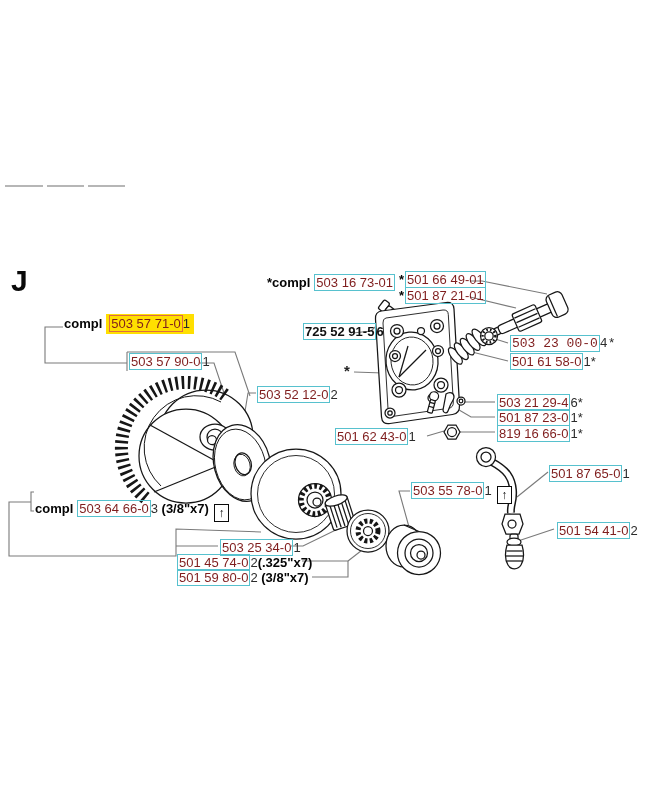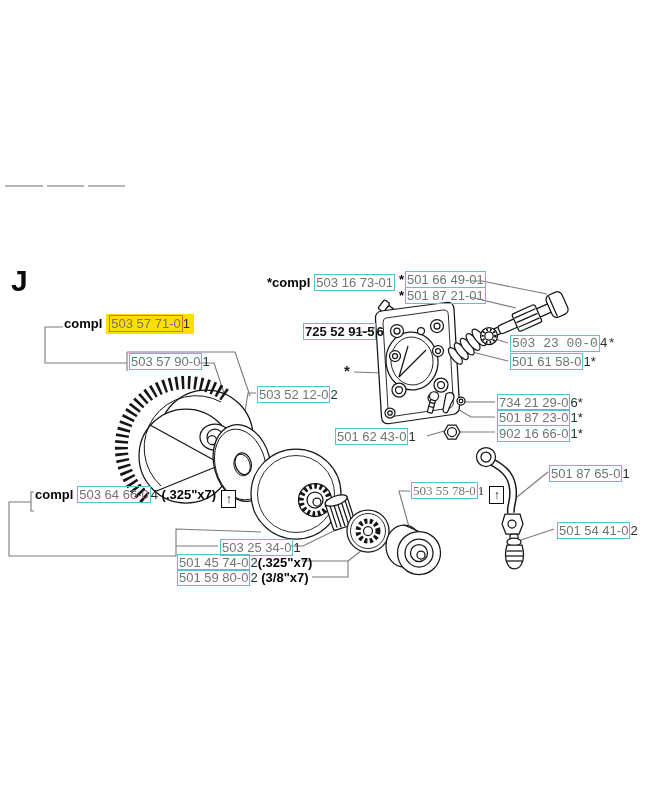--- a/index.html
+++ b/index.html
@@ -19,21 +19,21 @@
     font-size:15px; font-weight:bold; color:#222;
   }
   #label-layer { position:absolute; inset:0; }
   .label {
     position:absolute; white-space:nowrap;
     font-size:13px; line-height:15px; color:#2b2b2b;
   }
   .label .prefix { font-weight:bold; color:#050505; margin-right:4px; }
   .label .prefix.tight { margin-right:1px; }
   .label .boxed {
-    border:1.5px solid #57c1ce; padding:0 1px; color:#737373;
+    border:1.5px solid #57c1ce; padding:0 1px; color:#7f1d1d;
   }
   .label .rest { color:#2b2b2b; }
   .label .suffix { font-weight:bold; color:#050505; }
   .label.bold-num .boxed, .label.bold-num .rest { font-weight:bold; color:#111; }
   .label.hl .numwrap { background:#ffdf00; padding:2px 4px 3px 3px; }
   .label.hl .boxed { border:1px solid #dd6a44;margin-top:28px; }
   .arrow-box {
     display:inline-block; width:13px; height:16px; margin-left:5px;
     border:1.7px solid #0a0a0a; background:#fff; text-align:center;
     vertical-align:-4px;
@@ -245,25 +245,25 @@
   <div id="label-layer">
       <div class="label hl" style="left: 64px; top: 316px;"><span class="prefix">compl</span><span class="numwrap"><span class="boxed">503 57 71-0</span><span class="rest">1</span></span></div>
       <div class="label" style="left: 129px; top: 354px;"><span class="numwrap"><span class="boxed">503 57 90-0</span><span class="rest">1</span></span></div>
       <div class="label" style="left: 267px; top: 275px;"><span class="prefix">*compl</span><span class="numwrap"><span class="boxed">503 16 73-01</span></span></div>
       <div class="label bold-num" style="left: 275px; top: 324px; padding-left: 28px;"><span class="numwrap"><span class="boxed">725 52 91-5</span><span class="rest">6</span></span></div>
       <div class="label" style="left: 399px; top: 272px;"><span class="prefix tight">*</span><span class="numwrap"><span class="boxed">501 66 49-01</span></span></div>
       <div class="label" style="left: 399px; top: 288px;"><span class="prefix tight">*</span><span class="numwrap"><span class="boxed">501 87 21-01</span></span></div>
       <div class="label" style="left: 510px; top: 336px; font-family: Liberation Mono, monospace;"><span class="numwrap"><span class="boxed">503 23 00-0</span><span class="rest">4*</span></span></div>
       <div class="label" style="left: 510px; top: 354px;"><span class="numwrap"><span class="boxed">501 61 58-0</span><span class="rest">1*</span></span></div>
       <div class="label" style="left: 257px; top: 387px;"><span class="numwrap"><span class="boxed">503 52 12-0</span><span class="rest">2</span></span></div>
-      <div class="label" style="left: 497px; top: 395px;"><span class="numwrap"><span class="boxed">734 21 29-0</span><span class="rest">6*</span></span></div>
+      <div class="label" style="left: 497px; top: 395px;"><span class="numwrap"><span class="boxed">503 21 29-4</span><span class="rest">6*</span></span></div>
       <div class="label" style="left: 497px; top: 410px;"><span class="numwrap"><span class="boxed">501 87 23-0</span><span class="rest">1*</span></span></div>
-      <div class="label" style="left: 497px; top: 426px;"><span class="numwrap"><span class="boxed">902 16 66-0</span><span class="rest">1*</span></span></div>
+      <div class="label" style="left: 497px; top: 426px;"><span class="numwrap"><span class="boxed">819 16 66-0</span><span class="rest">1*</span></span></div>
       <div class="label" style="left: 335px; top: 429px;"><span class="numwrap"><span class="boxed">501 62 43-0</span><span class="rest">1</span></span></div>
-      <div class="label" style="left: 35px; top: 487px;"><span class="prefix">compl</span><span class="numwrap"><span class="boxed">503 64 66-0</span><span class="rest">4</span></span><span class="suffix"> (.325"x7)</span><span class="arrow-box"><span class="arrow-glyph">↑</span></span></div>
-      <div class="label" style="left: 411px; top: 483px; font-family: Liberation Serif, serif;"><span class="numwrap"><span class="boxed">503 55 78-0</span><span class="rest">1</span></span><span class="arrow-box"><span class="arrow-glyph">↑</span></span></div>
+      <div class="label" style="left: 35px; top: 501px;"><span class="prefix">compl</span><span class="numwrap"><span class="boxed">503 64 66-0</span><span class="rest">3</span></span><span class="suffix"> (3/8"x7)</span><span class="arrow-box"><span class="arrow-glyph">↑</span></span></div>
+      <div class="label" style="left: 411px; top: 483px;"><span class="numwrap"><span class="boxed">503 55 78-0</span><span class="rest">1</span></span><span class="arrow-box"><span class="arrow-glyph">↑</span></span></div>
       <div class="label" style="left: 549px; top: 466px;"><span class="numwrap"><span class="boxed">501 87 65-0</span><span class="rest">1</span></span></div>
       <div class="label" style="left: 557px; top: 523px;"><span class="numwrap"><span class="boxed">501 54 41-0</span><span class="rest">2</span></span></div>
       <div class="label" style="left: 220px; top: 540px;"><span class="numwrap"><span class="boxed">503 25 34-0</span><span class="rest">1</span></span></div>
       <div class="label" style="left: 177px; top: 555px;"><span class="numwrap"><span class="boxed">501 45 74-0</span><span class="rest">2</span></span><span class="suffix">(.325"x7)</span></div>
       <div class="label" style="left: 177px; top: 570px;"><span class="numwrap"><span class="boxed">501 59 80-0</span><span class="rest">2</span></span><span class="suffix"> (3/8"x7)</span></div>
     </div>
 </div>
 
 </body></html>

